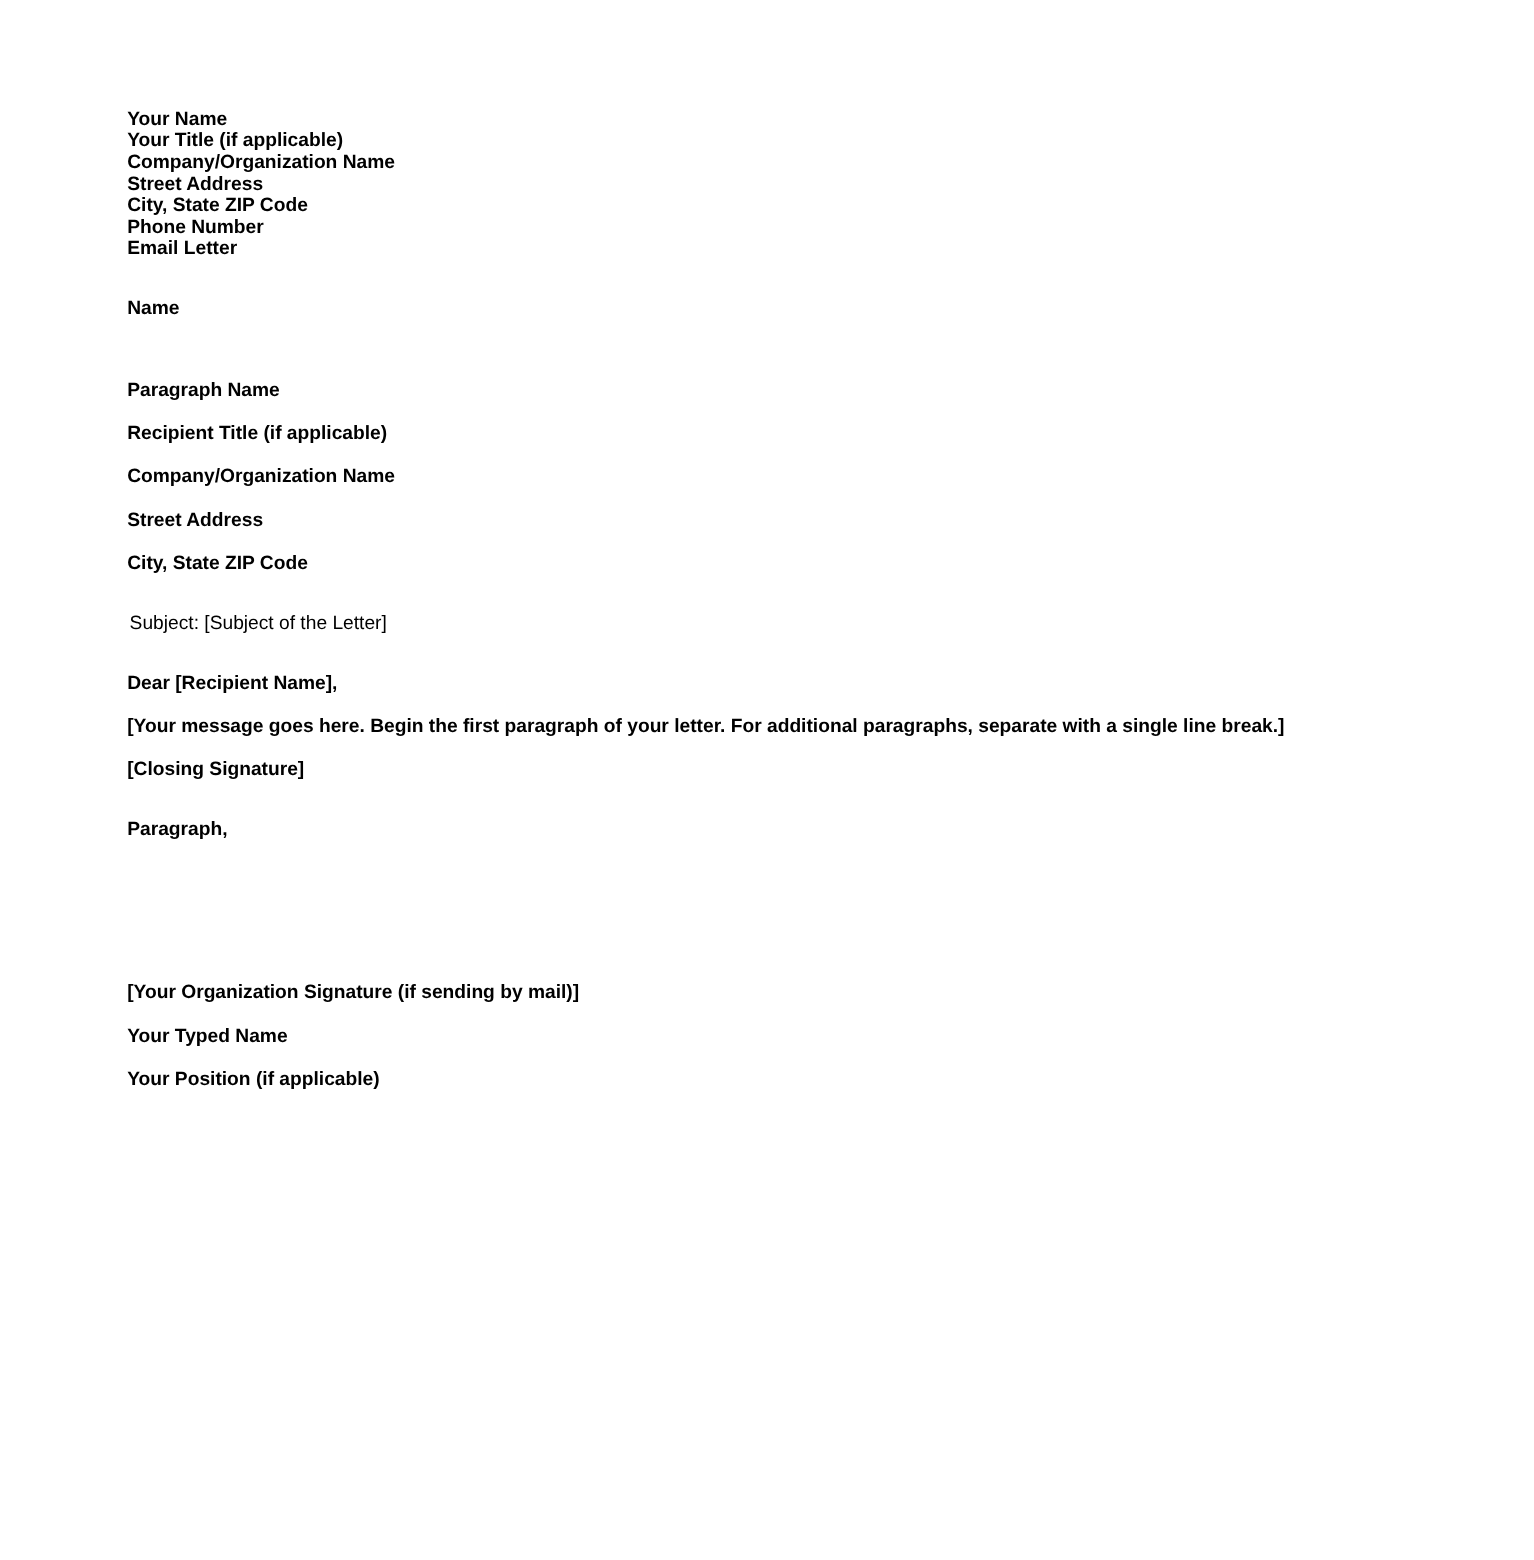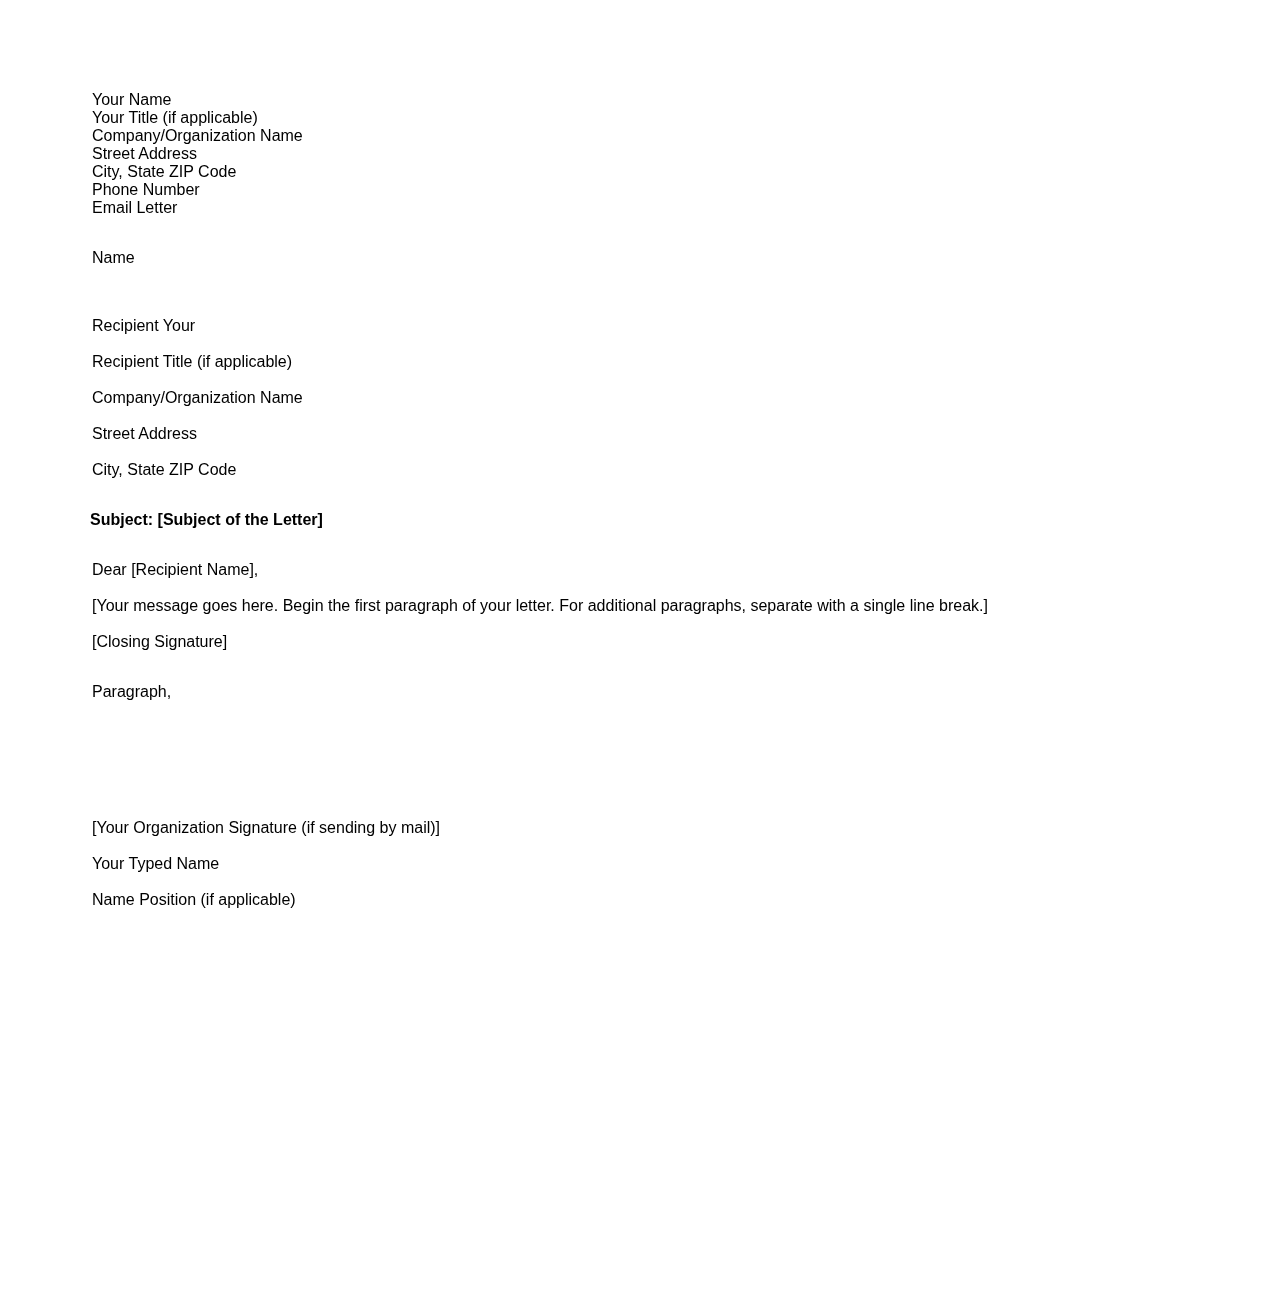--- a/index.html
+++ b/index.html
@@ -11,64 +11,65 @@
       width: 1278px;
       height: 1300px;
       position: relative;
       overflow: hidden;
       font-family: "Liberation Sans", sans-serif;
       font-size: 16px;
       color: #000000;
     }
     .line {
       position: absolute;
-      left: 92px;
+      left: 106px;
       line-height: 18px;
       white-space: nowrap;
+      font-weight: bold;
     }
     .bold {
-      font-weight: bold;
-      left: 90px;
+      font-weight: normal;
+      left: 108px;
     }
   </style>
 </head>
 <body>
 
 <div>
 
   <div>
     <div class="line" style="top:91px">Your Name</div>
     <div class="line" style="top:109px">Your Title (if applicable)</div>
     <div class="line" style="top:127px">Company/Organization Name</div>
     <div class="line" style="top:145px">Street Address</div>
     <div class="line" style="top:163px">City, State ZIP Code</div>
     <div class="line" style="top:181px">Phone Number</div>
     <div class="line" style="top:199px">Email Letter</div>
   </div>
 
   <div class="line" style="top:249px">Name</div>
 
   <div>
-    <div class="line" style="top:317px">Recipient Your</div>
+    <div class="line" style="top:317px">Paragraph Name</div>
     <div class="line" style="top:353px">Recipient Title (if applicable)</div>
     <div class="line" style="top:389px">Company/Organization Name</div>
     <div class="line" style="top:425px">Street Address</div>
     <div class="line" style="top:461px">City, State ZIP Code</div>
   </div>
 
   <div class="line bold" style="top:511px">Subject: [Subject of the Letter]</div>
 
   <div class="line" style="top:561px">Dear [Recipient Name],</div>
 
   <div>
     <div class="line" style="top:597px">[Your message goes here. Begin the first paragraph of your letter. For additional paragraphs, separate with a single line break.]</div>
     <div class="line" style="top:633px">[Closing Signature]</div>
   </div>
 
   <div class="line" style="top:683px">Paragraph,</div>
 
   <div>
     <div class="line" style="top:819px">[Your Organization Signature (if sending by mail)]</div>
     <div class="line" style="top:855px">Your Typed Name</div>
-    <div class="line" style="top:891px">Name Position (if applicable)</div>
+    <div class="line" style="top:891px">Your Position (if applicable)</div>
   </div>
 
 </div>
 
 </body></html>

